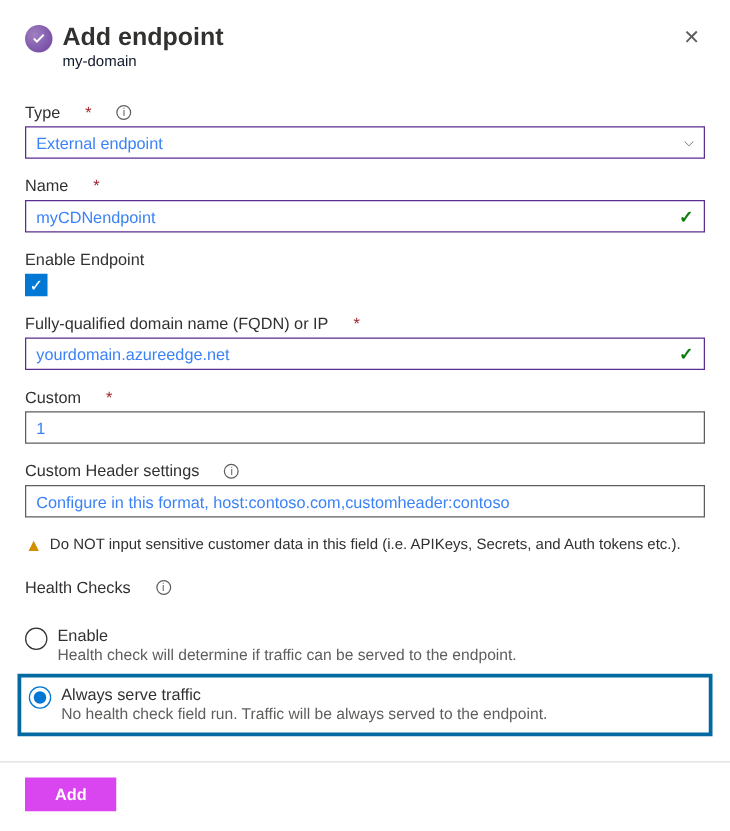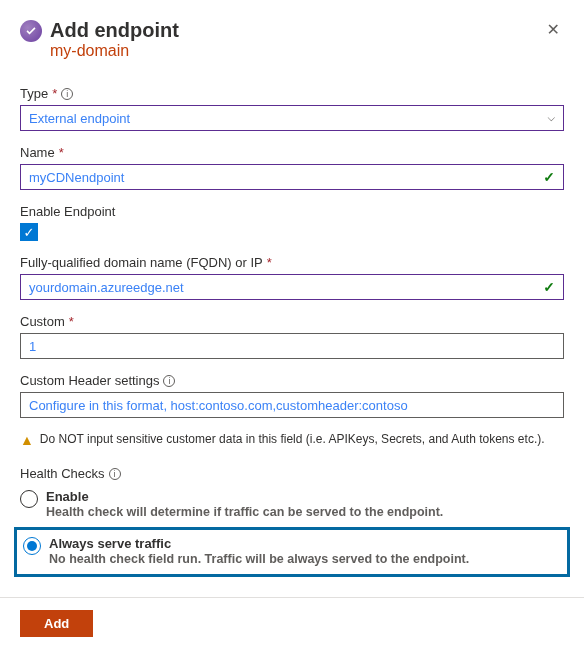--- a/index.html
+++ b/index.html
@@ -17,25 +17,25 @@
   .header { display: flex; align-items: flex-start; justify-content: flex-end; }
   .header-icon {
     width: 22px; height: 22px; border-radius: 50%;
     background: radial-gradient(circle at 35% 35%, #a080c0, #6b3fa0);
     display: flex; align-items: center; justify-content: center;
     margin-right: 8px; margin-top: 2px;
   }
   .header-icon svg { width: 12px; height: 12px; }
   .header-text { flex: 1; }
   .title { font-size: 20px; font-weight: 600; line-height: 24px; }
-  .subtitle { font-size: 16px; color: #c2410c; margin-top: 0px; }
+  .subtitle { font-size: 12px; color: #0f172a; margin-top: 0px; }
   .close { font-size: 16px; color: #605e5c; cursor: pointer; padding: 2px 4px; }
   .form { margin-top: 26px; }
   .field { margin-bottom: 14px; }
-  .label { font-size: 13px; color: #323130; margin-bottom: 4px; display: flex; align-items: center; gap: 4px; }
+  .label { font-size: 13px; color: #323130; margin-bottom: 4px; display: flex; align-items: center; gap: 20px; }
   .req { color: #a4262c; }
   .info-icon {
     width: 12px; height: 12px; border: 1px solid #605e5c; border-radius: 50%;
     display: inline-flex; align-items: center; justify-content: center;
     font-size: 9px; color: #605e5c; font-style: normal;
   }
   .select-wrap, .input-wrap {
     position: relative; width: 100%;
     border: 1px solid #5c2d91;
     height: 26px; display: flex; align-items: center;
@@ -53,40 +53,40 @@
   .checkbox-box {
     width: 18px; height: 18px; background: #0078d4;
     display: flex; align-items: center; justify-content: center;
     color: #fff; font-size: 13px;
   }
   .warn-row {
     display: flex; align-items: flex-start; gap: 6px;
     font-size: 12px; color: #323130; margin-top: 6px; margin-bottom: 18px;
   }
   .warn-icon { color: #d18f00; font-size: 14px; line-height: 16px; }
-  .radio-group { margin-top: 4px; font-weight: bold; }
+  .radio-group { margin-top: 20px; }
   .radio-row { display: flex; align-items: flex-start; gap: 8px; padding: 4px 0 8px 0; }
   .radio-outer {
     width: 18px; height: 18px; border: 1px solid #323130; border-radius: 50%;
     display: flex; align-items: center; justify-content: center; flex-shrink: 0;
     margin-top: 1px;
   }
   .radio-outer.sel { border-color: #0078d4; }
   .radio-inner { width: 10px; height: 10px; border-radius: 50%; background: #0078d4; }
   .radio-text .rt-label { font-size: 13px; color: #323130; }
   .radio-text .rt-desc { font-size: 12.5px; color: #605e5c; margin-top: 1px; }
   .highlight-box {
     border: 3px solid #0369a1;
     padding: 2px 6px 6px 6px;
     margin-left: -6px; margin-right: -6px;
   }
   .footer-sep { border-top: 1px solid #e1dfdd; margin-top: 20px; }
   .footer { padding: 12px 20px; }
   .add-btn {
-    background: #c2410c; color: #fff; border: none;
+    background: #d946ef; color: #fff; border: none;
     padding: 6px 24px; font-size: 13px; font-weight: 600; cursor: pointer;
   }
   .placeholder-style { color: #888; }
 </style>
 </head>
 <body>
 
 <div class="panel">
   <div class="header">
     <div class="header-icon">

